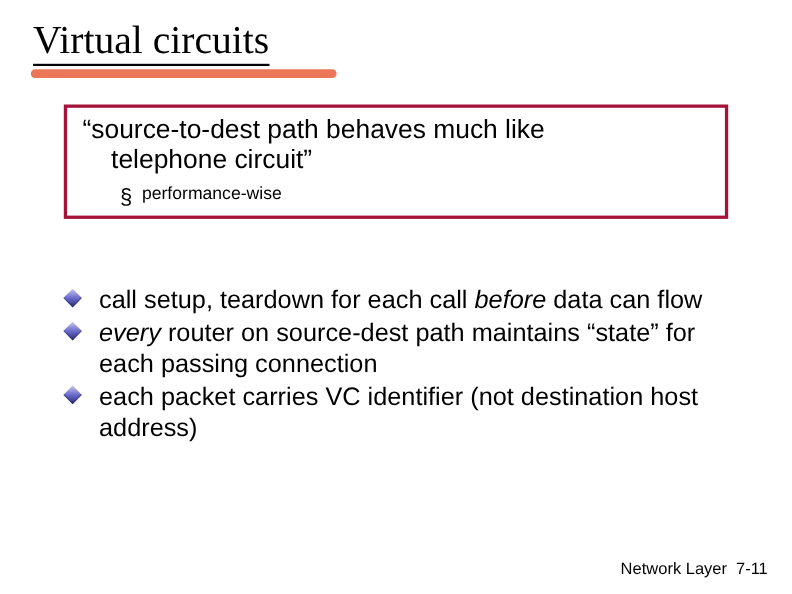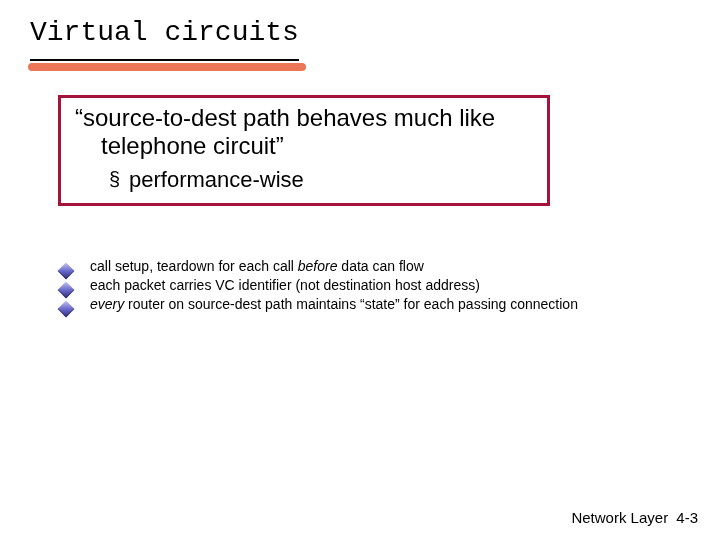--- a/index.html
+++ b/index.html
@@ -17,63 +17,63 @@
     width: 720px;
     height: 540px;
     box-sizing: border-box;
   }
   .title-wrap {
     position: absolute;
     left: 30px;
     top: 18px;
   }
   .title {
-    font-family: Liberation Mono, monospace;
-    font-size: 28px;
+    font-family: Liberation Serif, serif;
+    font-size: 36px;
     line-height: 1.05;
     border-bottom: 2px solid #000;
-    padding-bottom: 12px;
+    padding-bottom: 2px;
     display: inline-block;
   }
   .marker {
     position: absolute;
     left: 28px;
     top: 63px;
     width: 278px;
     height: 8px;
     background: #e96a4a;
     border-radius: 4px;
     opacity: 0.92;
   }
   .bordered-box {
     position: absolute;
     left: 58px;
     top: 95px;
-    width: 492px;
+    width: 604px;
     box-sizing: border-box;
     border: 3px solid #a6133a;
     padding: 6px 14px 10px 14px;
   }
   .quote {
     font-size: 24px;
     line-height: 1.18;
     margin: 0 0 6px 0;
     padding-left: 0;
   }
   .quote .indent {
     display: block;
     padding-left: 26px;
   }
   .sub-list {
     list-style: none;
     margin: 4px 0 0 34px;
     padding: 0;
   }
   .sub-list li {
-    font-size: 22px;
+    font-size: 16px;
     line-height: 1.22;
     padding-left: 20px;
     position: relative;
   }
   .sub-list li::before {
     content: "§";
     position: absolute;
     left: 0;
     top: 0;
     font-size: 20px;
@@ -81,21 +81,21 @@
   .main-list {
     position: absolute;
     left: 58px;
     top: 258px;
     width: 610px;
     list-style: none;
     margin: 0;
     padding: 0;
   }
   .main-list li {
-    font-size: 14px;
+    font-size: 23px;
     line-height: 1.22;
     padding-left: 32px;
     position: relative;
     margin-bottom: 2px;
   }
   .main-list li .diamond {
     position: absolute;
     left: 2px;
     top: 7px;
     width: 12px;
@@ -133,26 +133,26 @@
     </ul>
   </div>
 
   <ul class="main-list">
     <li>
       <span class="diamond"></span>
       <span>call setup, teardown for each call </span><span class="ital">before</span><span> data can flow</span>
     </li>
     <li>
       <span class="diamond"></span>
-      <span>each packet carries VC identifier (not destination host address)</span>
+      <span class="ital">every</span><span> router on source-dest path maintains “state” for each passing connection</span>
     </li>
     <li>
       <span class="diamond"></span>
-      <span class="ital">every</span><span> router on source-dest path maintains “state” for each passing connection</span>
+      <span>each packet carries VC identifier (not destination host address)</span>
     </li>
   </ul>
 
   <div class="footer">
     <span class="chap">Network Layer</span>
-    <span>4-3</span>
+    <span>7-11</span>
   </div>
 
 </div>
 
 </body></html>

